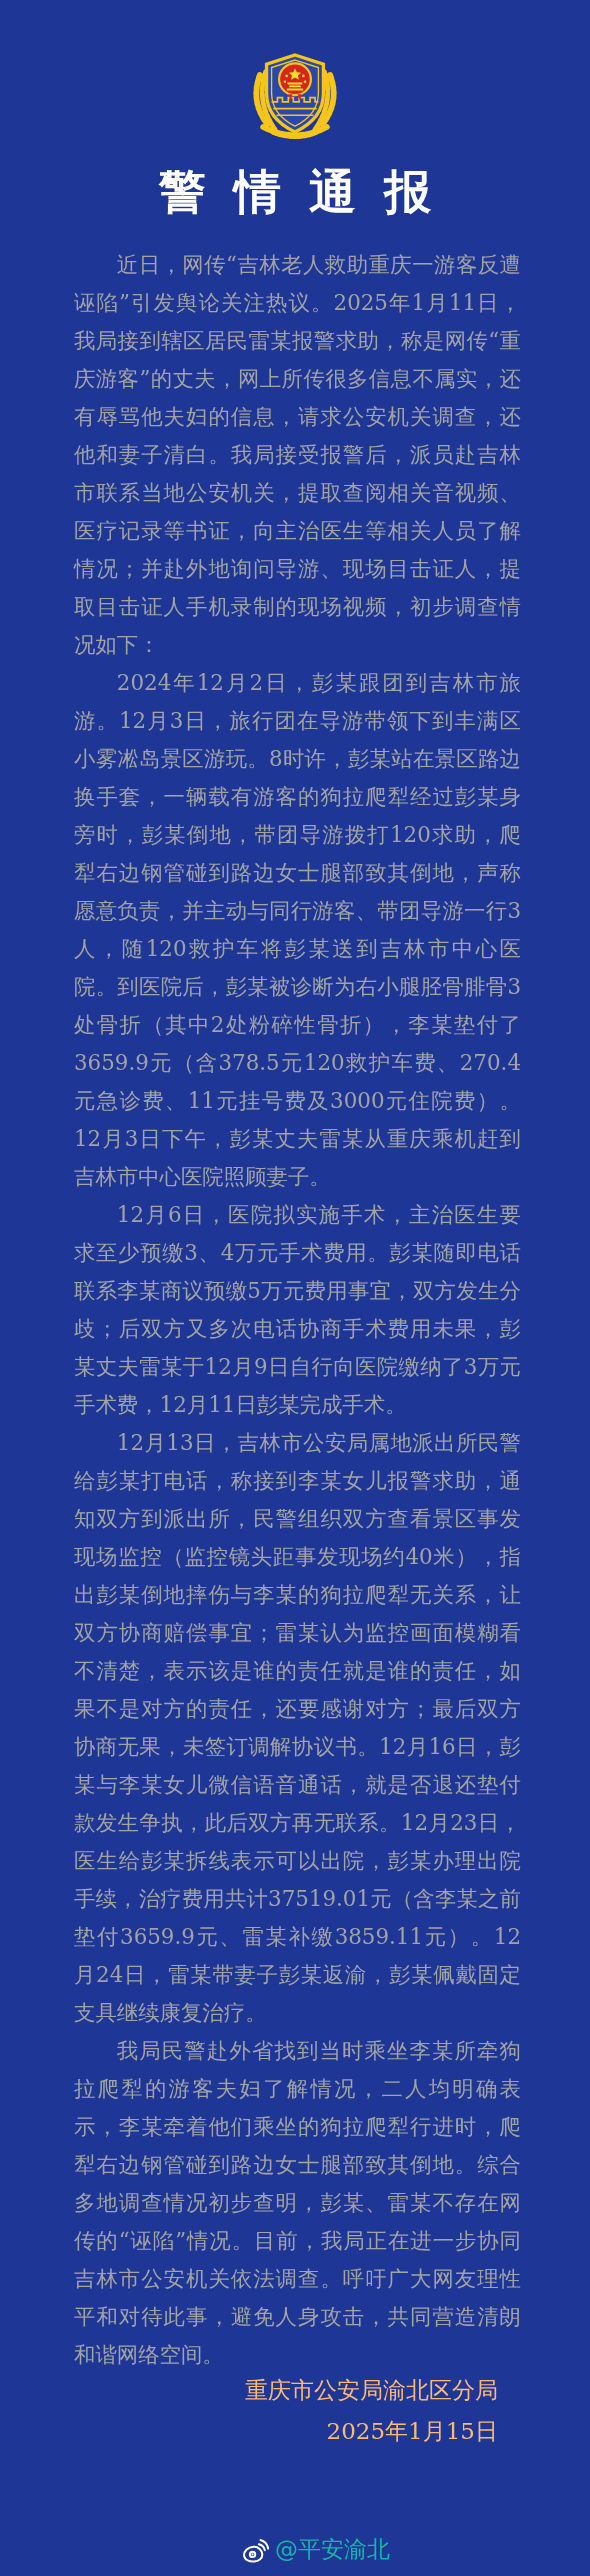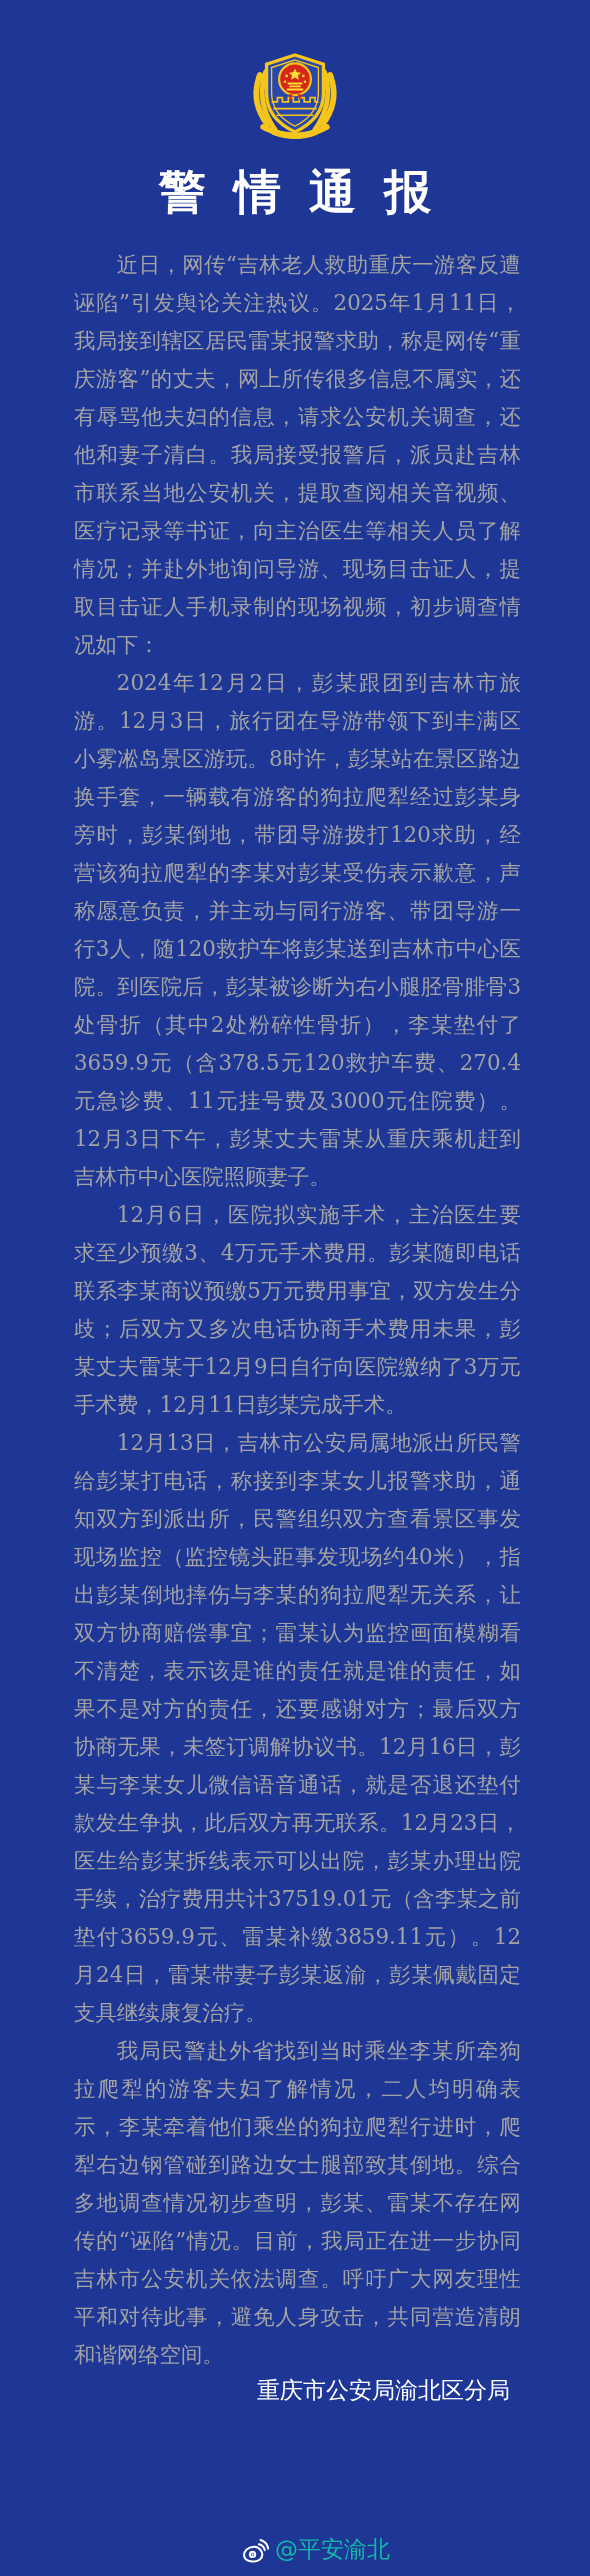--- a/index.html
+++ b/index.html
@@ -48,23 +48,23 @@
     text-align-last: left;
   }
   .body-text p {
     margin: 0;
     padding: 0;
     text-indent: 2em;
   }
   .signature-block {
     position: absolute;
     top: 2370px;
-    right: 80px;
+    right: 92px;
     text-align: right;
-    color: #ffffff;
+    color: #fdba74;
     font-size: 23px;
     line-height: 41px;
     white-space: nowrap;
   }
   .watermark {
     position: absolute;
     left: 242px;
     top: 2534px;
     display: flex;
     align-items: center;
@@ -118,28 +118,29 @@
       <path d="M63,53 l3,8 2,-8 Z"></path>
     </g>
   </svg>
 
   <div class="title">
     <span class="title-text">警情通报</span>
   </div>
 
   <div class="body-text">
     <p>近日，网传“吉林老人救助重庆一游客反遭诬陷”引发舆论关注热议。2025年1月11日，我局接到辖区居民雷某报警求助，称是网传“重庆游客”的丈夫，网上所传很多信息不属实，还有辱骂他夫妇的信息，请求公安机关调查，还他和妻子清白。我局接受报警后，派员赴吉林市联系当地公安机关，提取查阅相关音视频、医疗记录等书证，向主治医生等相关人员了解情况；并赴外地询问导游、现场目击证人，提取目击证人手机录制的现场视频，初步调查情况如下：</p>
-    <p>2024年12月2日，彭某跟团到吉林市旅游。12月3日，旅行团在导游带领下到丰满区小雾凇岛景区游玩。8时许，彭某站在景区路边换手套，一辆载有游客的狗拉爬犁经过彭某身旁时，彭某倒地，带团导游拨打120求助，经营该狗拉爬犁的李某对彭某受伤表示歉意，声称愿意负责，并主动与同行游客、带团导游一行3人，随120救护车将彭某送到吉林市中心医院。到医院后，彭某被诊断为右小腿胫骨腓骨3处骨折（其中2处粉碎性骨折），李某垫付了3659.9元（含378.5元120救护车费、270.4元急诊费、11元挂号费及3000元住院费）。12月3日下午，彭某丈夫雷某从重庆乘机赶到吉林市中心医院照顾妻子。</p>
+    <p>2024年12月2日，彭某跟团到吉林市旅游。12月3日，旅行团在导游带领下到丰满区小雾凇岛景区游玩。8时许，彭某站在景区路边换手套，一辆载有游客的狗拉爬犁经过彭某身旁时，彭某倒地，带团导游拨打120求助，爬犁右边钢管碰到路边女士腿部致其倒地，声称愿意负责，并主动与同行游客、带团导游一行3人，随120救护车将彭某送到吉林市中心医院。到医院后，彭某被诊断为右小腿胫骨腓骨3处骨折（其中2处粉碎性骨折），李某垫付了3659.9元（含378.5元120救护车费、270.4元急诊费、11元挂号费及3000元住院费）。12月3日下午，彭某丈夫雷某从重庆乘机赶到吉林市中心医院照顾妻子。</p>
     <p>12月6日，医院拟实施手术，主治医生要求至少预缴3、4万元手术费用。彭某随即电话联系李某商议预缴5万元费用事宜，双方发生分歧；后双方又多次电话协商手术费用未果，彭某丈夫雷某于12月9日自行向医院缴纳了3万元手术费，12月11日彭某完成手术。</p>
     <p>12月13日，吉林市公安局属地派出所民警给彭某打电话，称接到李某女儿报警求助，通知双方到派出所，民警组织双方查看景区事发现场监控（监控镜头距事发现场约40米），指出彭某倒地摔伤与李某的狗拉爬犁无关系，让双方协商赔偿事宜；雷某认为监控画面模糊看不清楚，表示该是谁的责任就是谁的责任，如果不是对方的责任，还要感谢对方；最后双方协商无果，未签订调解协议书。12月16日，彭某与李某女儿微信语音通话，就是否退还垫付款发生争执，此后双方再无联系。12月23日，医生给彭某拆线表示可以出院，彭某办理出院手续，治疗费用共计37519.01元（含李某之前垫付3659.9元、雷某补缴3859.11元）。12月24日，雷某带妻子彭某返渝，彭某佩戴固定支具继续康复治疗。</p>
     <p>我局民警赴外省找到当时乘坐李某所牵狗拉爬犁的游客夫妇了解情况，二人均明确表示，李某牵着他们乘坐的狗拉爬犁行进时，爬犁右边钢管碰到路边女士腿部致其倒地。综合多地调查情况初步查明，彭某、雷某不存在网传的“诬陷”情况。目前，我局正在进一步协同吉林市公安机关依法调查。呼吁广大网友理性平和对待此事，避免人身攻击，共同营造清朗和谐网络空间。</p>
   </div>
 
   <div class="signature-block">
     <div>重庆市公安局渝北区分局</div>
+    <div>2025年1月15日</div>
   </div>
 
   <div class="watermark">
     <svg class="weibo-icon" viewBox="0 0 32 30" aria-hidden="true">
       <g fill="none" stroke="#ffffff" stroke-width="2.4" stroke-linecap="round">
         <path d="M14,10 C6.5,10.5 2,15.5 2.5,20.5 C3,25.5 9,28 14.5,27.5 C20,27 24.5,23.5 24,18.5 C23.6,14.5 19.5,9.6 14,10 Z"></path>
         <circle cx="12.5" cy="19" r="3.2"></circle>
         <path d="M20,7 a9,9 0 0 1 7,7"></path>
         <path d="M22,2 a13,13 0 0 1 9,10"></path>
       </g>

